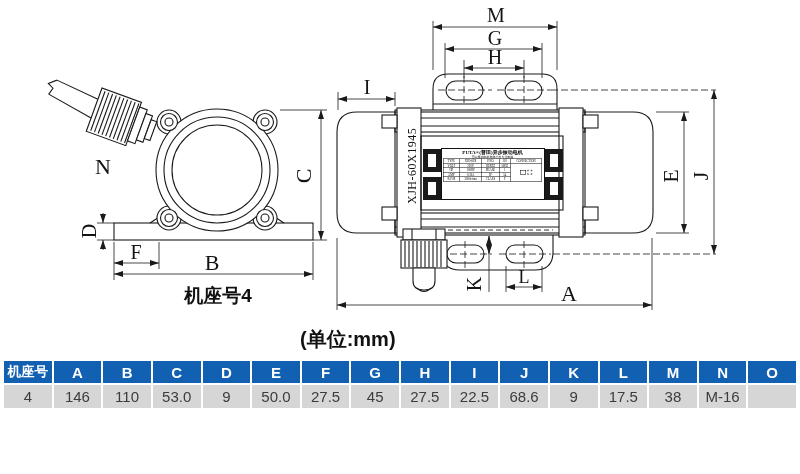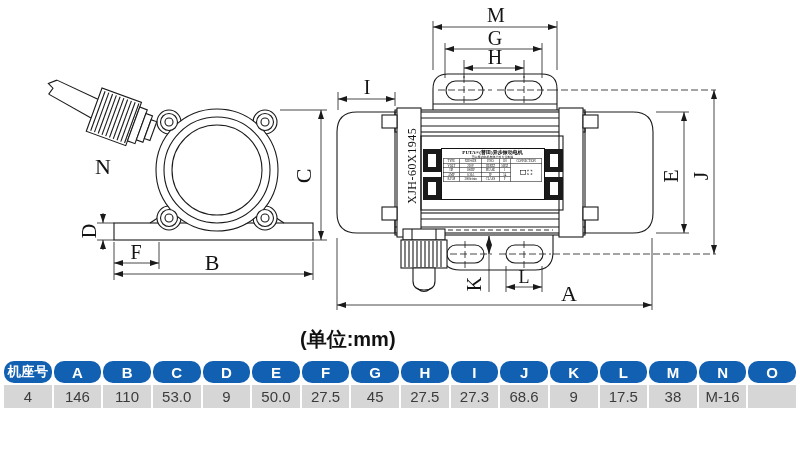--- a/index.html
+++ b/index.html
@@ -42,21 +42,21 @@
   .np-table td{border:1px solid #000;font-size:6px;line-height:7px;height:8px;padding:0;
     white-space:nowrap;overflow:hidden;text-align:center;}
   .np-diag{display:flex;align-items:center;justify-content:center;gap:3px;height:100%;}
   .np-box{display:inline-block;width:10px;height:7px;border:1px solid #000;}
   .np-box2{display:inline-block;width:7px;height:7px;border:1px solid #000;border-style:dashed;}
 
   
   table.spec{position:absolute;top:359px;left:2px;width:796px;border-collapse:separate;
     border-spacing:2px;table-layout:fixed;}
   table.spec th{background:#1160b2;color:#fff;font-size:15px;font-weight:bold;
-    height:22px;padding:0;text-align:center;vertical-align:middle;border-radius:10px;}
+    height:22px;padding:0;text-align:center;vertical-align:middle;}
   table.spec th.first{font-size:13.5px;}
   table.spec td{background:#d6d6d6;color:#3c3c3c;font-size:15px;height:23px;
     padding:0;text-align:center;vertical-align:middle;}
 </style>
 </head>
 <body>
 
 <div class="stage">
 
 <svg class="draw" width="800" height="330" viewBox="0 0 800 330">
@@ -333,20 +333,21 @@
         <td>R.P.M</td>
         <td>3000r/min</td>
         <td>CLASS</td>
         <td>F</td>
       </tr>
     </tbody>
         </table>
   </div>
 </div>
 
+<div class="caption">机座号4</div>
 
 <div class="unit-note">(单位:mm)</div>
 
 <table class="spec">
   <tbody>
         <tr>
     <th class="first">机座号</th>
     <th>A</th>
     <th>B</th>
     <th>C</th>
@@ -366,21 +367,21 @@
   <tr>
     <td>4</td>
     <td>146</td>
     <td>110</td>
     <td>53.0</td>
     <td>9</td>
     <td>50.0</td>
     <td>27.5</td>
     <td>45</td>
     <td>27.5</td>
-    <td>27.3</td>
+    <td>22.5</td>
     <td>68.6</td>
     <td>9</td>
     <td>17.5</td>
     <td>38</td>
     <td>M-16</td>
     <td></td>
   </tr>
 </tbody>
     </table>
 

